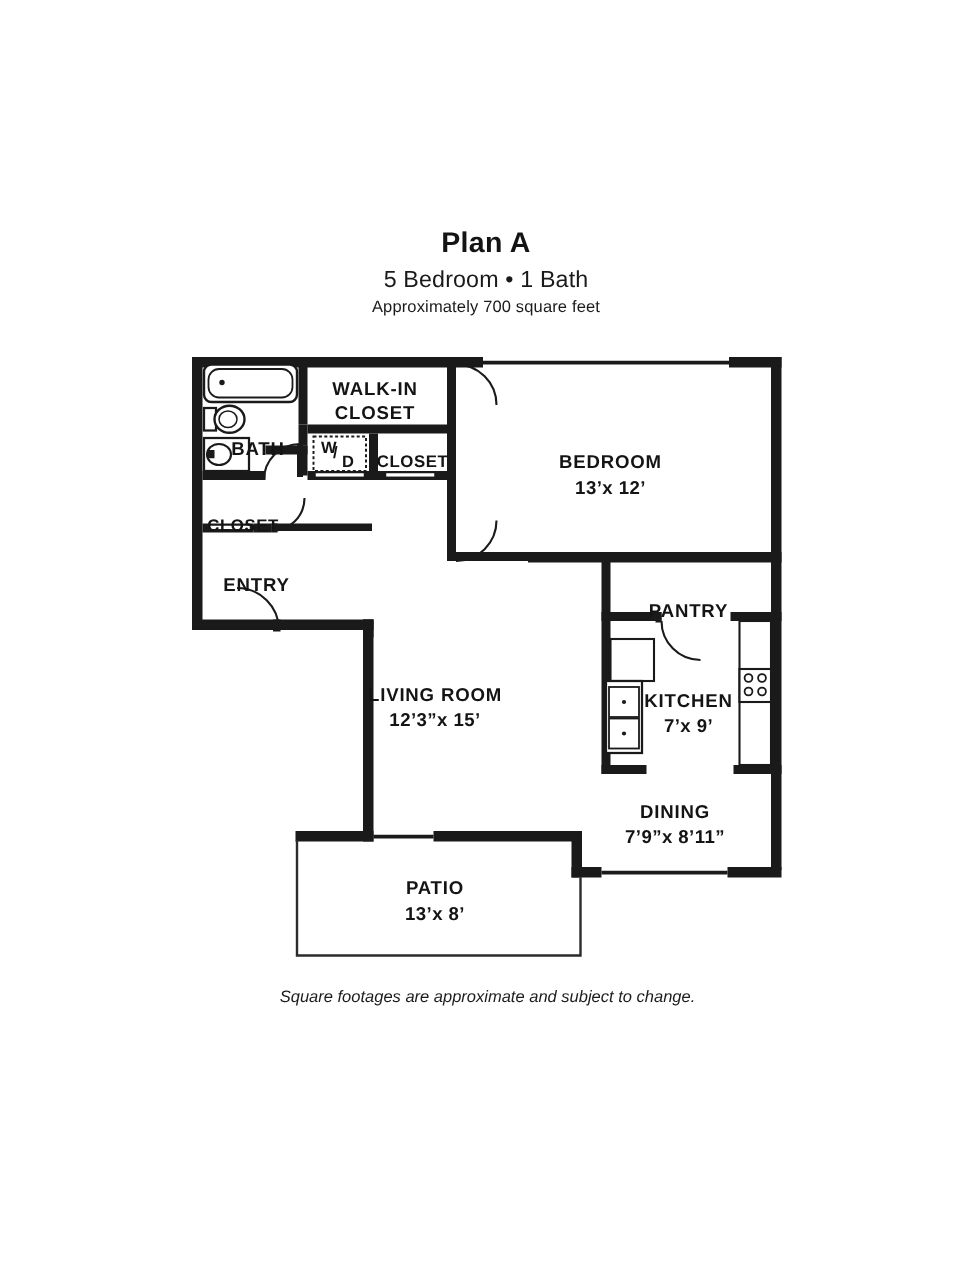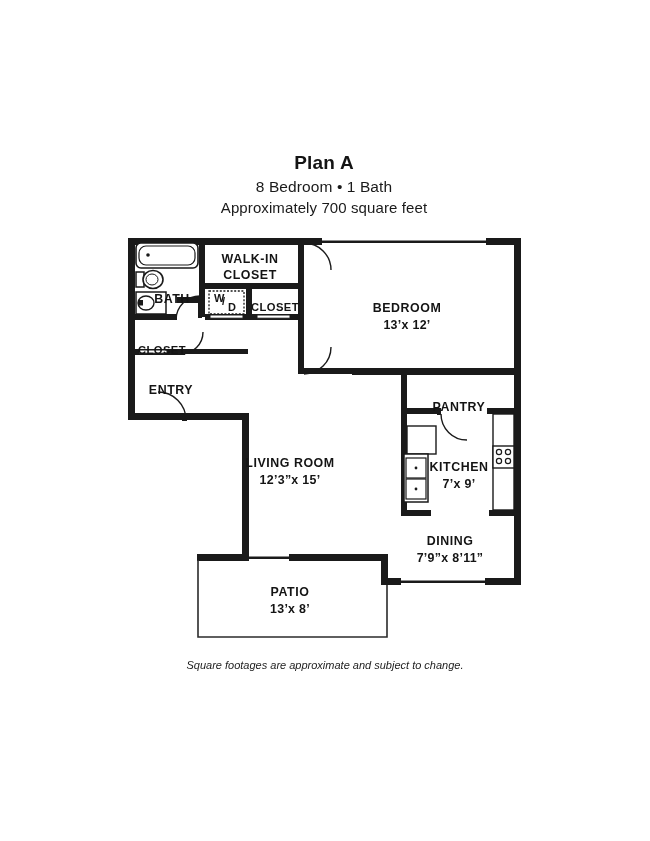--- a/index.html
+++ b/index.html
@@ -35,21 +35,21 @@
     margin: 0 0 4px 0;
     color: #141414;
   }
   .plan-subtitle {
     font-size: 15.5px;
     margin: 0 0 3px 0;
     color: #1a1a1a;
     letter-spacing: 0.1px;
   }
   .plan-sqft {
-    font-size: 15px;
+    font-size: 11px;
     margin: 0;
     color: #1a1a1a;
     letter-spacing: 0.1px;
   }
   .footer-note {
     position: absolute;
     left: 0;
     top: 659px;
     width: 650px;
     text-align: center;
@@ -90,21 +90,21 @@
     fill: #141414;
   }
 </style>
 </head>
 <body>
 
 <div id="page">
 
   <div class="header">
     <div class="plan-title">Plan A</div>
-    <div class="plan-subtitle">8 Bedroom • 1 Bath</div>
+    <div class="plan-subtitle">5 Bedroom • 1 Bath</div>
     <div class="plan-sqft">Approximately 700 square feet</div>
   </div>
 
   <svg id="plan-svg" width="650" height="841" viewBox="0 0 650 841">
 
     <g fill="#1a1a1a">
 
       <rect x="128" y="238" width="176" height="7"></rect>
 
       <rect x="304" y="238" width="18" height="7"></rect>

